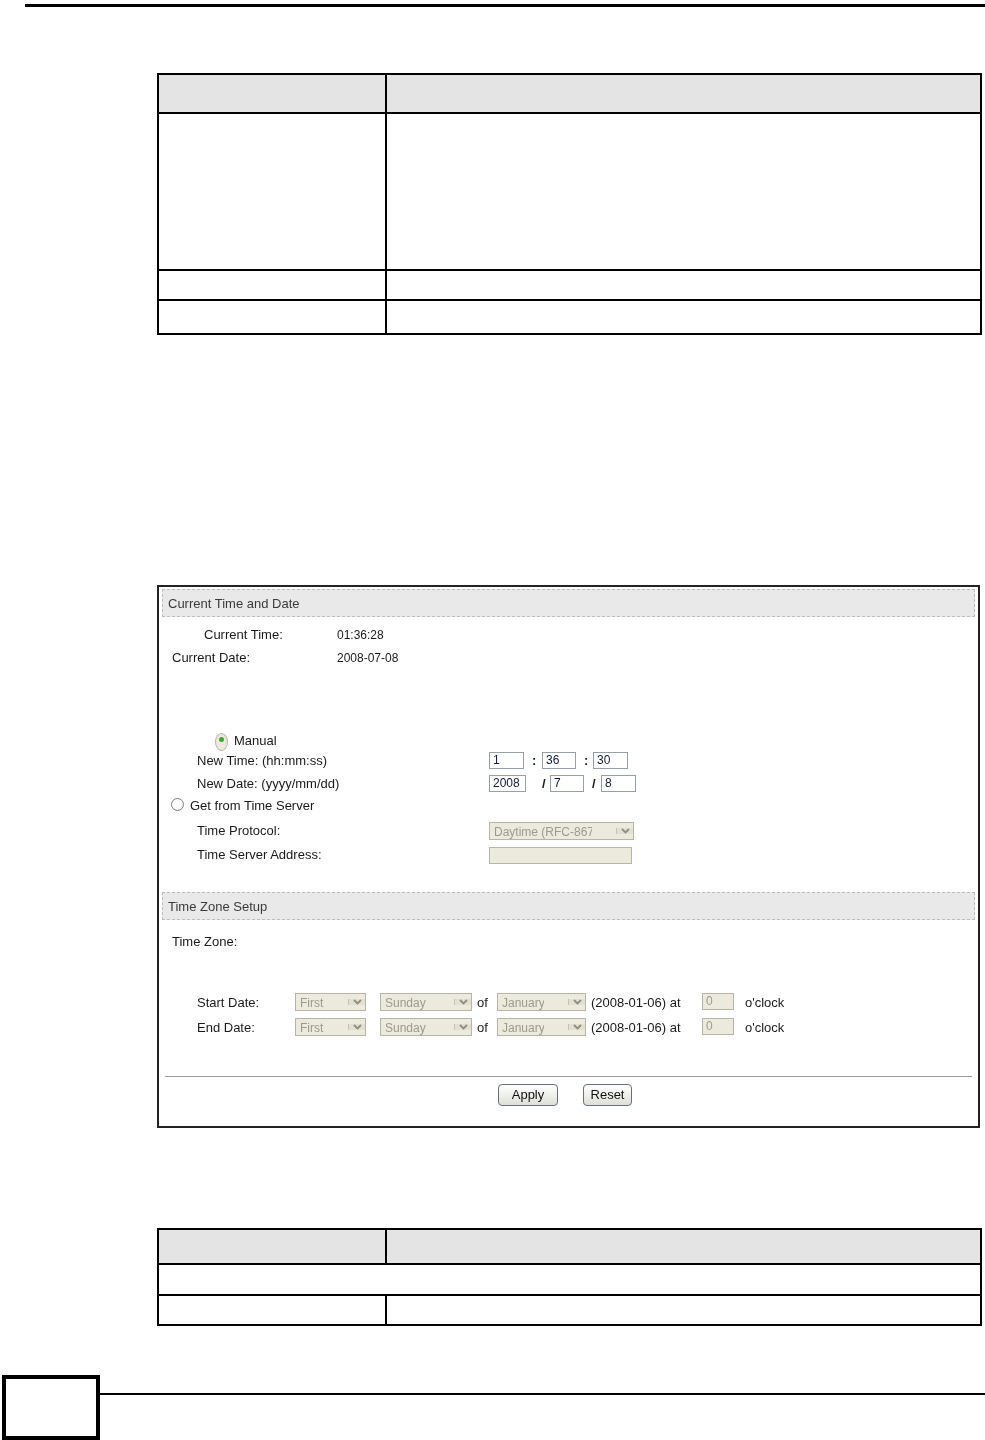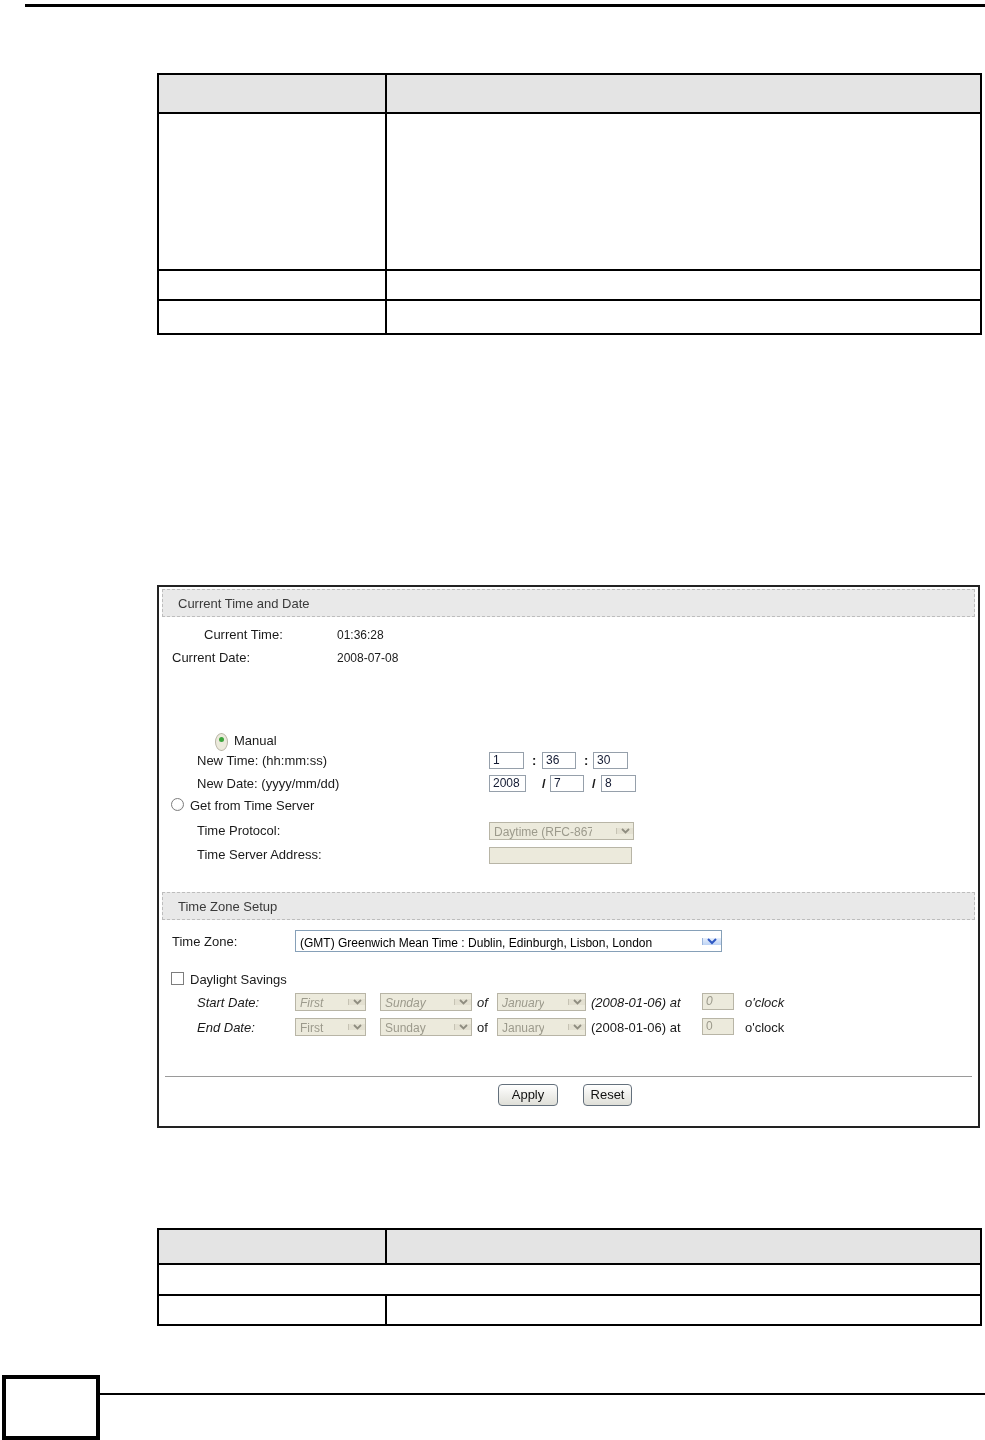--- a/index.html
+++ b/index.html
@@ -19,21 +19,21 @@
   table.spec{border-collapse:collapse;table-layout:fixed;width:825px;}
   table.spec td{border:2px solid #000;padding:0;}
   table.spec .hdr td{background:#e4e4e4;}
   .t1{left:157px;top:73px;}
   .t2{left:157px;top:1228px;}
 
   
   .panel{left:157px;top:585px;width:819px;height:539px;border:2px solid #222;background:#fff;}
   .secbar{
     position:absolute;left:3px;right:3px;height:28px;background:#e9e9e9;
-    border:1px dashed #bdbdbd;line-height:28px;padding-left:15px;
+    border:1px dashed #bdbdbd;line-height:28px;padding-left:5px;
     font-size:13px;color:#3a3a3a;box-sizing:border-box;
   }
   .lbl{position:absolute;font-size:13px;white-space:nowrap;}
   .val{position:absolute;font-size:12px;white-space:nowrap;}
   .row{position:absolute;left:0;width:100%;height:20px;}
 
   
   .radio{
     position:absolute;width:13px;height:13px;border:1px solid #7d7d7d;border-radius:50%;
     background:radial-gradient(circle at 35% 30%,#ffffff 55%,#e3e3e3);box-sizing:border-box;
@@ -159,36 +159,24 @@
     <span class="lbl" style="left:38px;top:2px;">Time Server Address:</span>
     <span class="inp dis" style="left:330px;top:2px;width:143px;"></span>
   </div>
 
   <div class="secbar" style="top:305px;">
     <span>Time Zone Setup</span>
   </div>
 
   <div class="row" style="top:342px;height:24px;padding-left:11px;">
     <span class="lbl" style="left:13px;top:5px;">Time Zone:</span>
-    <span class="sel en" style="left:136px;top:1px;width:427px;height:22px;">
-      <span class="txt" style="padding-top:3px;font-size:12px;">(GMT) Greenwich Mean Time : Dublin, Edinburgh, Lisbon, London</span>
-      <span class="arr" style="width:18px;">
-          <svg width="10" height="7">
-            <path d="M1 1 L5 5 L9 1" stroke="currentColor" stroke-width="2" fill="none"></path>
-          </svg>
-        </span>
-    </span>
-  </div>
-
-  <div class="row" style="top:383px;">
-    <span class="checkbox" style="left:12px;top:2px;"></span>
-    <span class="lbl" style="left:31px;top:2px;">Daylight Savings</span>
-  </div>
-
-  <div class="row" style="top:406px;font-style:italic;">
+  </div>
+
+
+  <div class="row" style="top:406px;">
     <span class="lbl" style="left:38px;top:2px;">Start Date:</span>
     <span class="sel" style="left:136px;top:0;width:71px;">
       <span class="txt">First</span>
       <span class="arr">
           <svg width="9" height="6">
             <path d="M1 1 L4.5 4.5 L8 1" stroke="currentColor" stroke-width="1.8" fill="none"></path>
           </svg>
         </span>
     </span>
     <span class="sel" style="left:221px;top:0;width:92px;">
@@ -207,21 +195,21 @@
             <path d="M1 1 L4.5 4.5 L8 1" stroke="currentColor" stroke-width="1.8" fill="none"></path>
           </svg>
         </span>
     </span>
     <span class="lbl" style="left:432px;top:2px;">(2008-01-06) at</span>
     <span class="inp dis" style="left:543px;top:0;width:32px;">0</span>
     <span class="lbl" style="left:586px;top:2px;">o'clock</span>
   </div>
 
   <div class="row" style="top:431px;">
-    <span class="lbl" style="left:38px;top:2px;font-style:italic;">End Date:</span>
+    <span class="lbl" style="left:38px;top:2px;">End Date:</span>
     <span class="sel" style="left:136px;top:0;width:71px;">
       <span class="txt">First</span>
       <span class="arr">
           <svg width="9" height="6">
             <path d="M1 1 L4.5 4.5 L8 1" stroke="currentColor" stroke-width="1.8" fill="none"></path>
           </svg>
         </span>
     </span>
     <span class="sel" style="left:221px;top:0;width:92px;">
       <span class="txt">Sunday</span>

